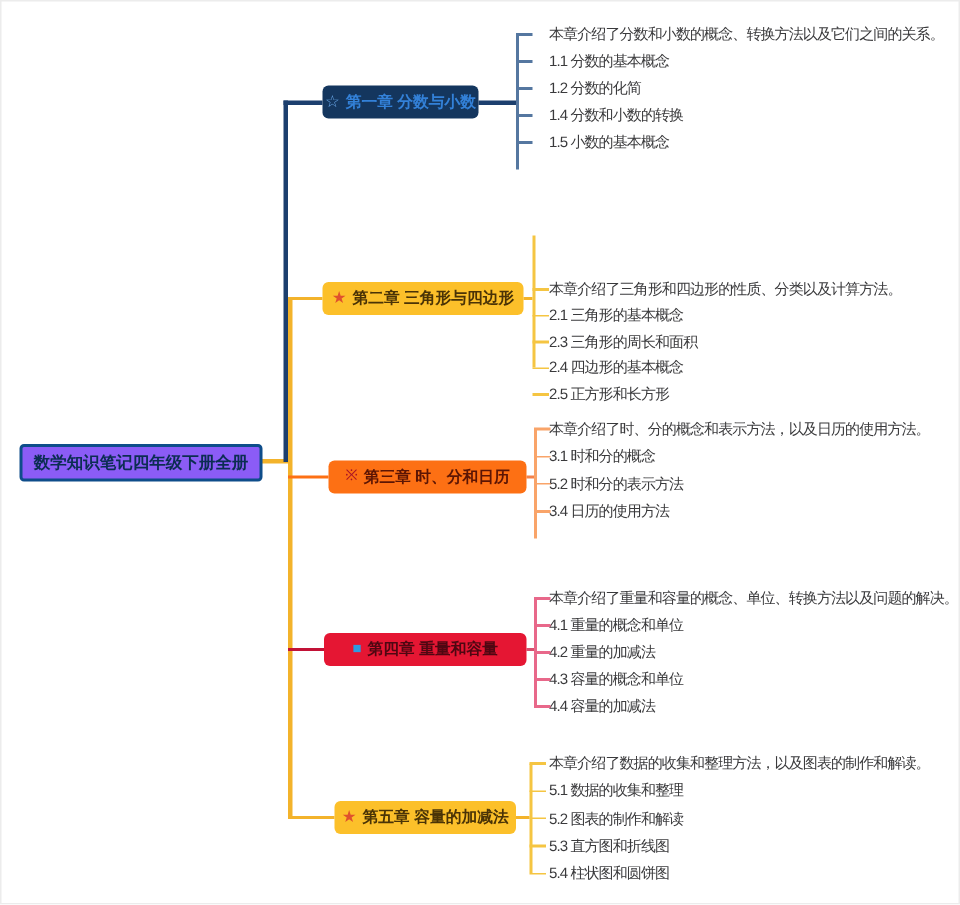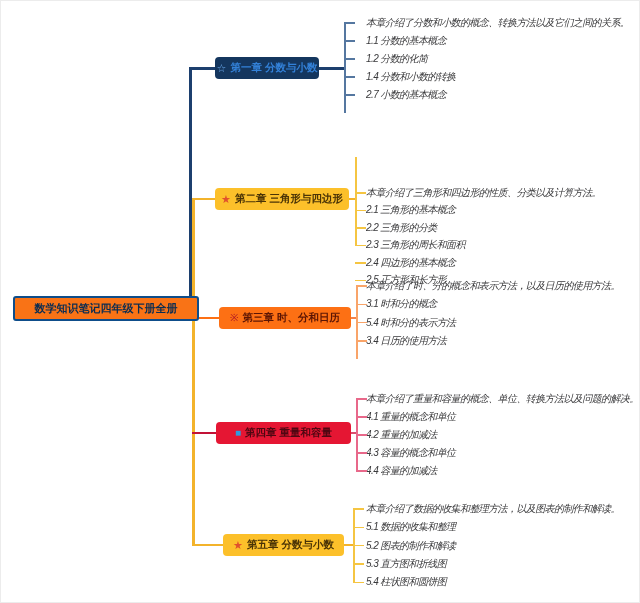--- a/index.html
+++ b/index.html
@@ -28,38 +28,38 @@
   .bracket-ch2{left:354px;top:156px;height:88px;background:#f5c542;}
   .bracket-ch3{left:355px;top:285px;height:73px;background:#f9a469;}
   .bracket-ch4{left:355px;top:398px;height:72px;background:#e8688a;}
   .bracket-ch5{left:352px;top:508px;height:73px;background:#f5c542;}
   
   .node{
     position:absolute;display:flex;align-items:center;justify-content:center;gap:4px;
     border-radius:4px;font-weight:bold;font-size:10.5px;white-space:nowrap;box-sizing:border-box;
   }
   .root-node{
-    left:12px;top:295px;width:186px;height:25px;background:#f97316;
+    left:12px;top:295px;width:162px;height:25px;background:#8b5cf6;
     border:2px solid #0e4d8a;color:#0b2d52;font-size:11px;border-radius:3px;
   }
   .node-ch1{left:214px;top:56px;width:104px;height:22px;background:#14365e;color:#3381d8;}
   .node-ch2{left:214px;top:187px;width:134px;height:22px;background:#fcc02a;color:#4a3306;}
   .node-ch3{left:218px;top:306px;width:132px;height:22px;background:#fd7014;color:#5c1504;}
   .node-ch4{left:215px;top:421px;width:135px;height:22px;background:#e51633;color:#4f0712;}
   .node-ch5{left:222px;top:533px;width:121px;height:22px;background:#fcc02a;color:#4a3306;}
   .icon{font-size:11px;line-height:1;font-weight:normal;}
   .icon-ch1{color:#6aa8ea;}
   .icon-ch2,.icon-ch5{color:#e0512d;}
   .icon-ch3{color:#a81326;font-size:10px;}
   .icon-ch4{color:#2f9be0;font-size:10px;}
   
   .rows{position:absolute;}
   .row{
     position:relative;display:flex;align-items:center;white-space:nowrap;
-    font-size:10px;letter-spacing:-0.6px;color:#3a3a3c;font-style:italic;
+    font-size:10px;letter-spacing:-0.6px;color:#3a3a3c;
   }
   .row::before{content:"";position:absolute;left:0;top:50%;margin-top:-0.75px;width:11px;height:1.5px;}
   .rows-ch1{left:343px;top:13px;}   .rows-ch1 .row{height:18px;padding-left:22px;}   .rows-ch1 .row::before{background:#5577a0;}
   .rows-ch2{left:354px;top:147px;margin-top:36px;}  .rows-ch2 .row{height:17.5px;padding-left:11px;} .rows-ch2 .row::before{background:#f5c542;}
   .rows-ch3{left:355px;top:276px;}  .rows-ch3 .row{height:18.3px;padding-left:10px;} .rows-ch3 .row::before{background:#f9a469;}
   .rows-ch4{left:355px;top:389px;text-align:right;}  .rows-ch4 .row{height:18px;padding-left:10px;}   .rows-ch4 .row::before{background:#e8688a;}
   .rows-ch5{left:352px;top:499px;}  .rows-ch5 .row{height:18.3px;padding-left:13px;} .rows-ch5 .row::before{background:#f5c542;}
 </style>
 </head>
 <body>
@@ -100,39 +100,36 @@
     <div class="row">
         <span>1.1 分数的基本概念</span>
       </div>
     <div class="row">
         <span>1.2 分数的化简</span>
       </div>
     <div class="row">
         <span>1.4 分数和小数的转换</span>
       </div>
     <div class="row">
-        <span>2.7 小数的基本概念</span>
+        <span>1.5 小数的基本概念</span>
       </div>
   </div>
 
   <div class="node node-ch2">
     <span class="icon icon-ch2">★</span>
     <span>第二章 三角形与四边形</span>
   </div>
   <div class="rows rows-ch2">
     <div class="row">
         <span>本章介绍了三角形和四边形的性质、分类以及计算方法。</span>
       </div>
     <div class="row">
         <span>2.1 三角形的基本概念</span>
       </div>
     <div class="row">
-        <span>2.2 三角形的分类</span>
-      </div>
-    <div class="row">
         <span>2.3 三角形的周长和面积</span>
       </div>
     <div class="row">
         <span>2.4 四边形的基本概念</span>
       </div>
     <div class="row">
         <span>2.5 正方形和长方形</span>
       </div>
   </div>
 
@@ -141,21 +138,21 @@
     <span>第三章 时、分和日历</span>
   </div>
   <div class="rows rows-ch3">
     <div class="row">
         <span>本章介绍了时、分的概念和表示方法，以及日历的使用方法。</span>
       </div>
     <div class="row">
         <span>3.1 时和分的概念</span>
       </div>
     <div class="row">
-        <span>5.4 时和分的表示方法</span>
+        <span>5.2 时和分的表示方法</span>
       </div>
     <div class="row">
         <span>3.4 日历的使用方法</span>
       </div>
   </div>
 
   <div class="node node-ch4">
     <span class="icon icon-ch4">■</span>
     <span>第四章 重量和容量</span>
   </div>
@@ -172,21 +169,21 @@
     <div class="row">
         <span>4.3 容量的概念和单位</span>
       </div>
     <div class="row">
         <span>4.4 容量的加减法</span>
       </div>
   </div>
 
   <div class="node node-ch5">
     <span class="icon icon-ch5">★</span>
-    <span>第五章 分数与小数</span>
+    <span>第五章 容量的加减法</span>
   </div>
   <div class="rows rows-ch5">
     <div class="row">
         <span>本章介绍了数据的收集和整理方法，以及图表的制作和解读。</span>
       </div>
     <div class="row">
         <span>5.1 数据的收集和整理</span>
       </div>
     <div class="row">
         <span>5.2 图表的制作和解读</span>

